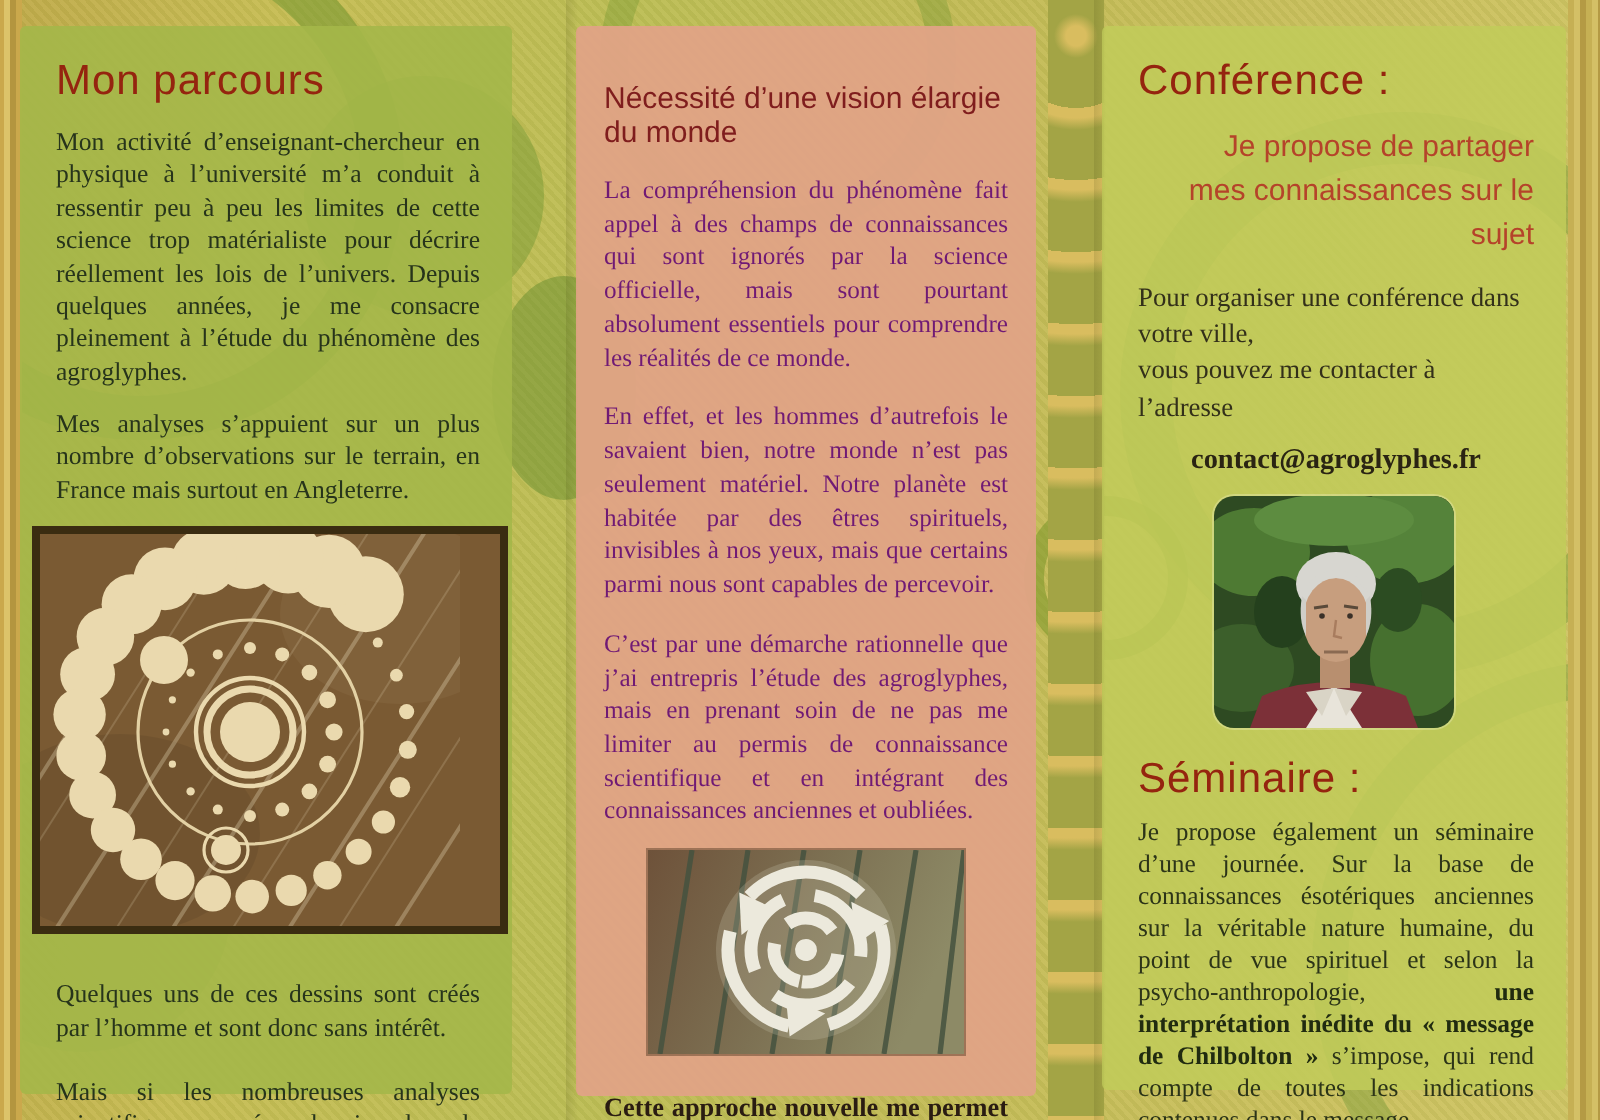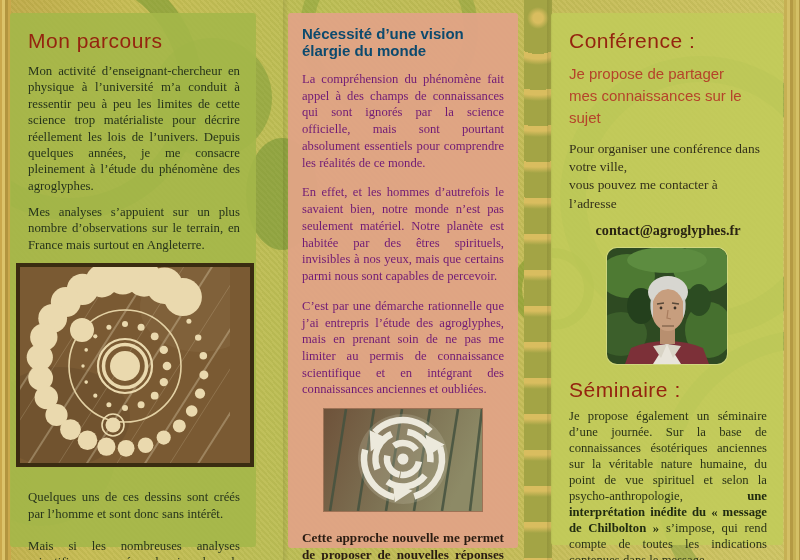--- a/index.html
+++ b/index.html
@@ -37,24 +37,24 @@
   .panel-middle{left:288px;top:13px;width:230px;height:535px;background:rgba(224,163,133,.96);}
   .panel-right{left:551px;top:13px;width:232px;height:532px;background:rgba(193,203,90,.87);}
 
   
   .col-title{font-family:"Liberation Sans",sans-serif;color:#95240f;font-size:21px;
     letter-spacing:.5px;margin:6px 0 10px 0;font-weight:400;}
   .panel-left .inner, .panel-right .inner{padding:10px 16px 0 18px;}
   .panel-middle .inner{padding:8px 14px 0 14px;}
   p.body{font-size:12.8px;line-height:1.28;text-align:justify;margin:0 0 10px 0;color:#27341b;}
   .panel-middle p.body{color:#701a75;line-height:1.33;font-size:12.6px;}
-  .mid-title{font-family:"Liberation Sans",sans-serif;color:#0c4a6e;font-size:15px;margin:4px 0 12px 0;font-weight:700;}
+  .mid-title{font-family:"Liberation Sans",sans-serif;color:#7f1d1d;font-size:15px;margin:20px 0 12px 0;font-weight:400;}
   .bold-note{font-size:13.2px;font-weight:bold;color:#2a1c12;text-align:justify;line-height:1.3;margin:9px 0 6px 0;}
   .red-intro{font-family:"Liberation Sans",sans-serif;color:#b5432a;font-size:15px;
-    text-align:left;line-height:1.45;margin:8px 0 12px 0;}
+    text-align:right;line-height:1.45;margin:8px 0 12px 0;}
   .contact-line{font-size:13.4px;color:#33301a;text-align:left;line-height:1.35;margin:0;}
   .email{font-size:14.2px;font-weight:bold;color:#2a2413;text-align:center;margin:9px 0 0 0;}
   .sem-p{font-size:12.7px;line-height:1.26;text-align:justify;color:#2c3418;margin:6px 0 0 0;}
   .sem-p b{color:#212b10;}
 
   
   .photo-frame{border:4px solid #3a2c11;margin:8px 2px 0 6px;line-height:0;background:#7a5a33;}
   .tri-frame{margin:4px auto 0 auto;width:158px;line-height:0;border:1px solid rgba(60,40,20,.4);}
   .portrait{display:block;margin:9px auto 0 auto;border-radius:10px;overflow:hidden;line-height:0;
     box-shadow:0 0 0 1px rgba(255,255,240,.25);}

